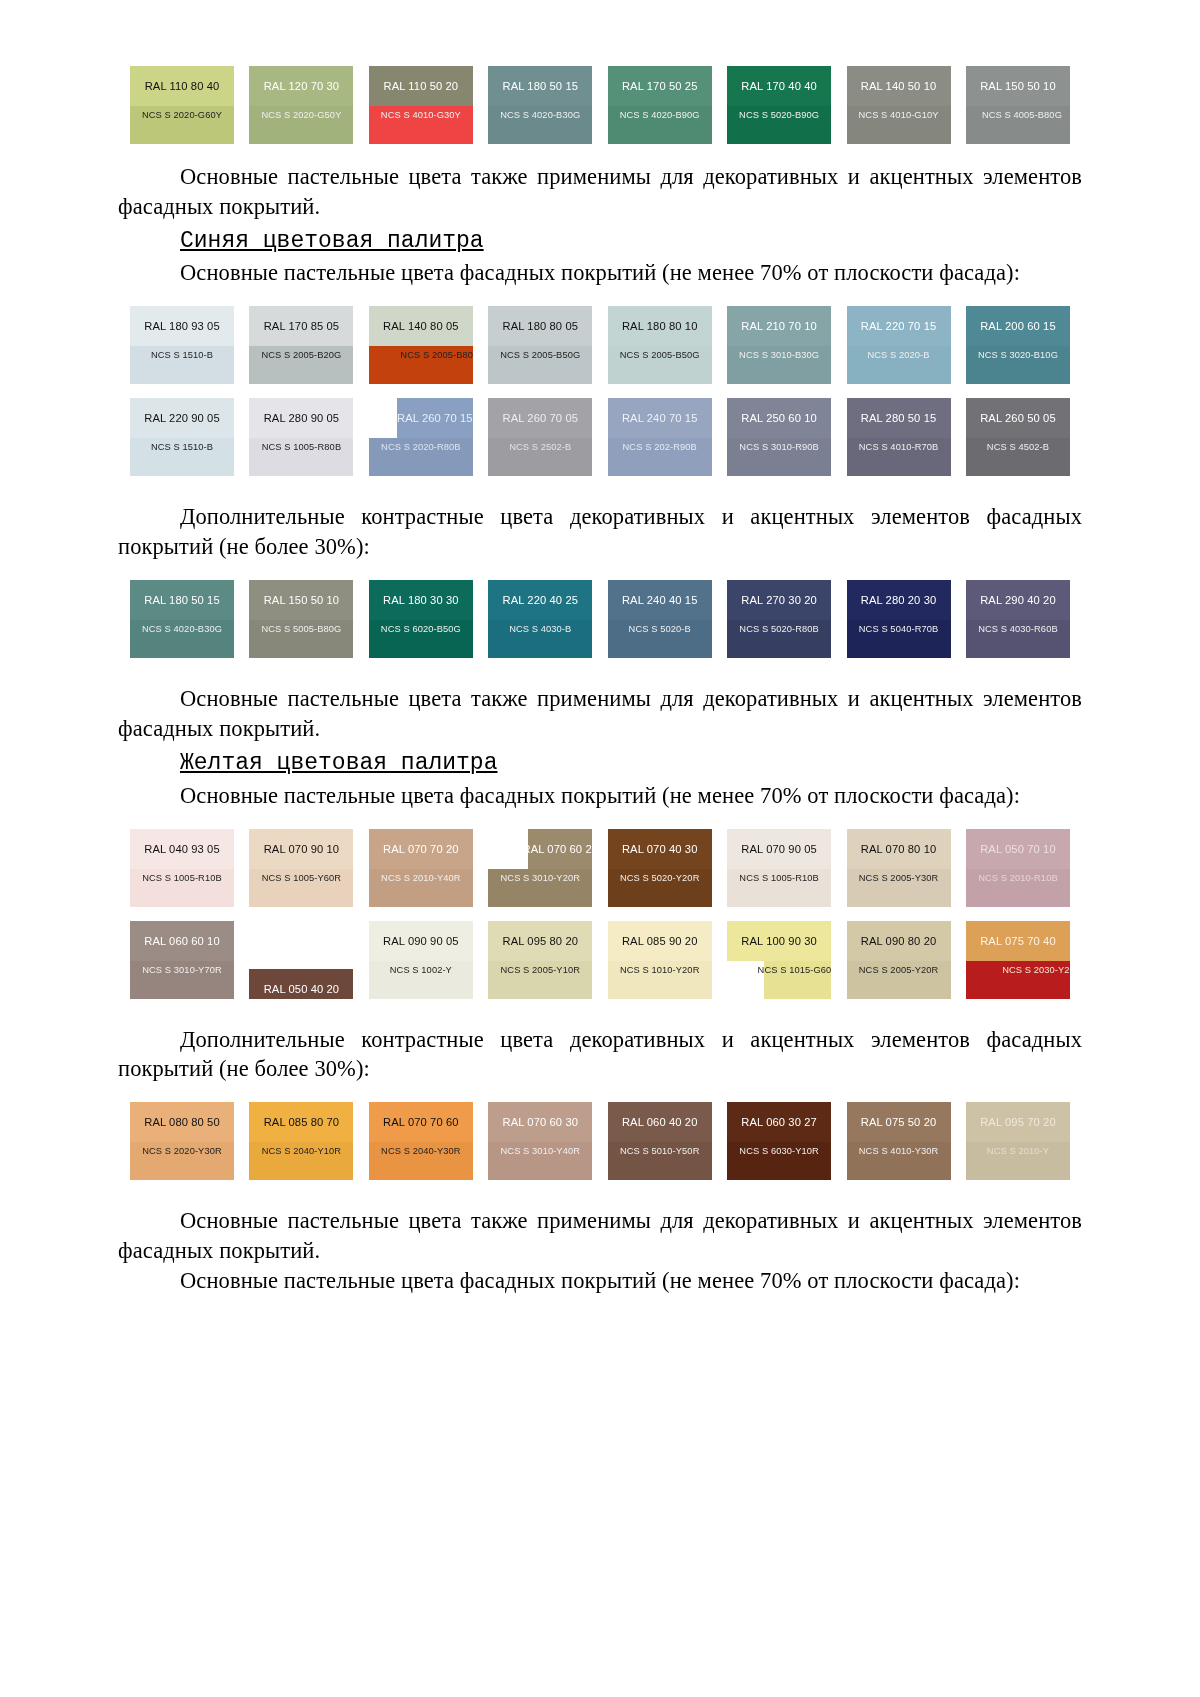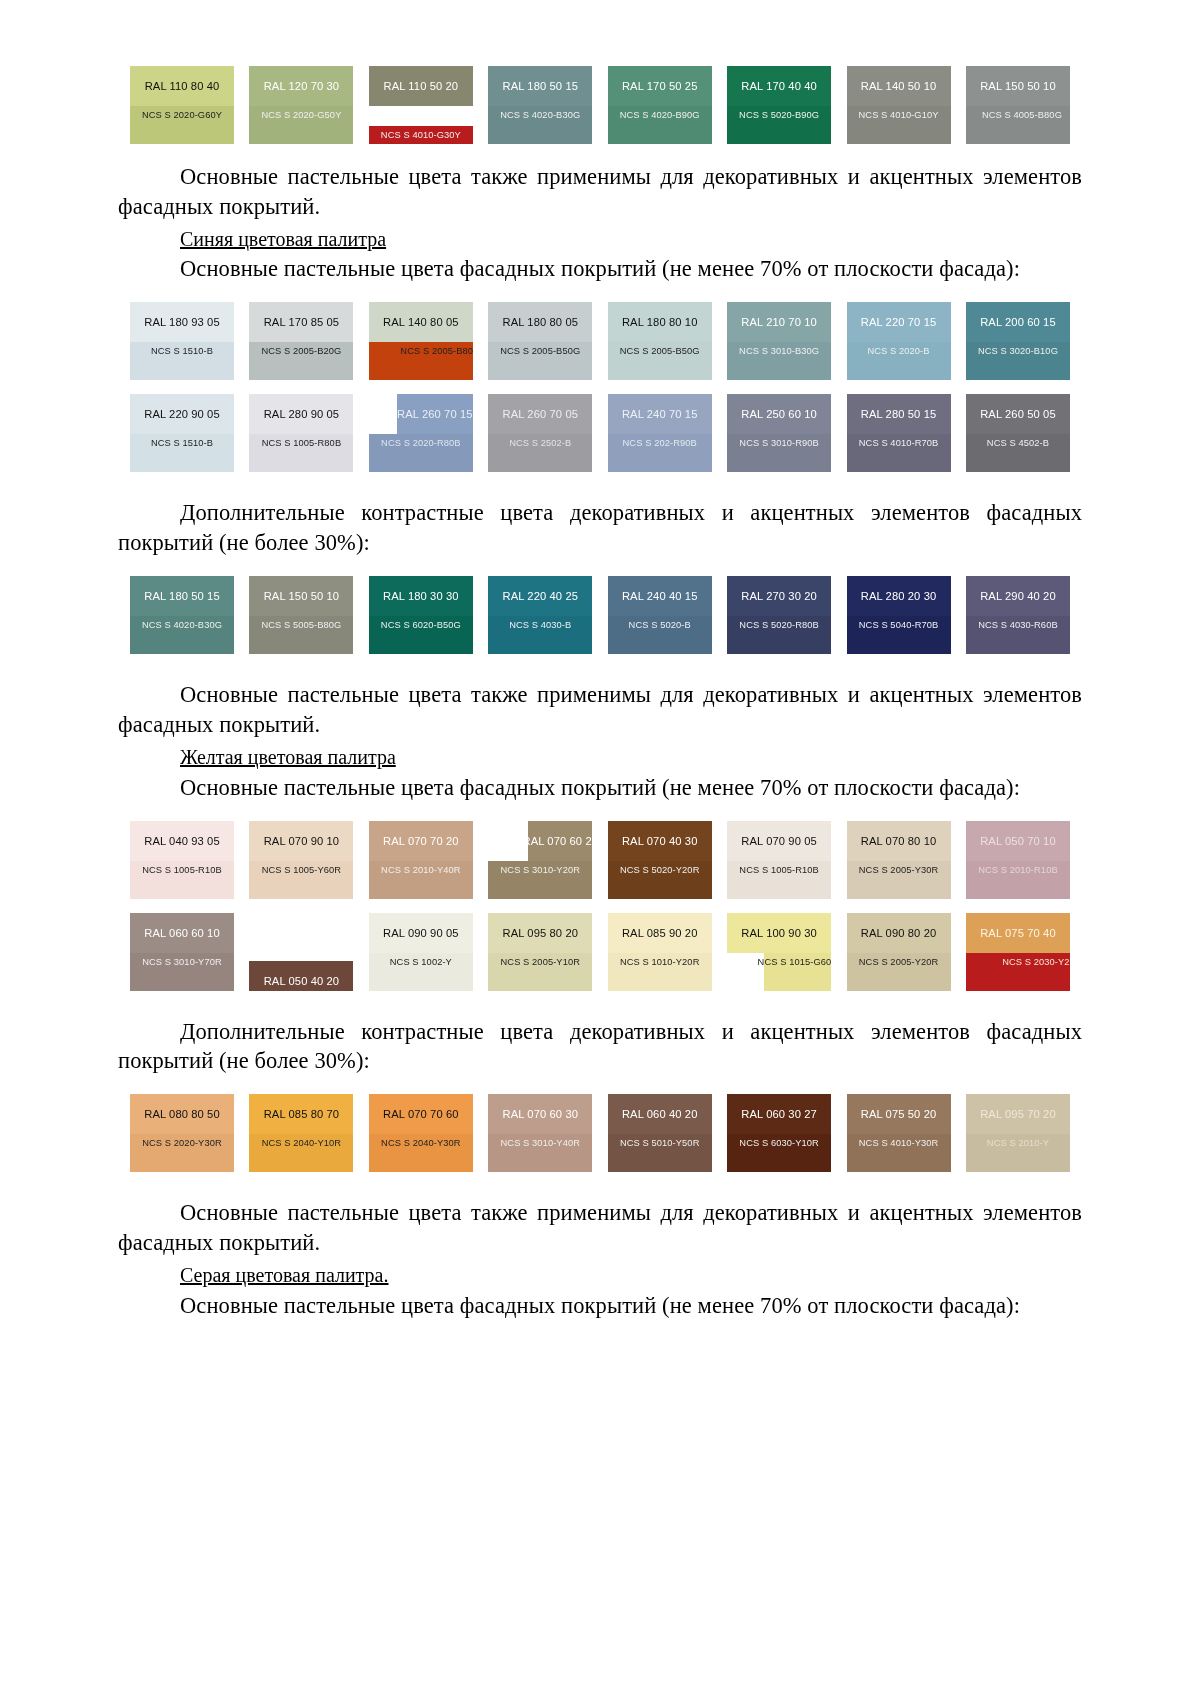--- a/index.html
+++ b/index.html
@@ -24,24 +24,25 @@
   }
   .para {
     font-size: 22.5px;
     line-height: 1.33;
     text-align: justify;
     text-indent: 62px;
     margin: 0 0 0 0;
     letter-spacing: 0.1px;
   }
   .heading {
-    font-size: 20px;
+    font-size: 23px;
     line-height: 1.33;
     text-indent: 62px;
     margin: 4px 0 2px 0;
+    font-family: Liberation Mono, monospace;
   }
   .heading span.u {
     text-decoration: underline;
   }
   .spacer-md { height: 18px; }
   .spacer-lg { height: 26px; }
 
   
   .swatch-row {
     display: flex;
@@ -95,21 +96,21 @@
         <div class="swatch">
           <div class="top" style="background: rgb(204, 212, 135); color: rgb(17, 17, 17);">RAL 110 80 40</div>
           <div class="bot" style="background: rgb(189, 199, 122); color: rgb(34, 34, 34);">NCS S 2020-G60Y</div>
         </div>
         <div class="swatch">
           <div class="top" style="background: rgb(168, 184, 130); color: rgb(255, 255, 255);">RAL 120 70 30</div>
           <div class="bot" style="background: rgb(162, 178, 124); color: rgb(240, 240, 240);">NCS S 2020-G50Y</div>
         </div>
         <div class="swatch">
           <div class="top" style="background: rgb(135, 135, 111); color: rgb(255, 255, 255);">RAL 110 50 20</div>
-          <div class="bot" style="background: #b91c1c; color: rgb(240, 240, 240); margin-top: 20px;">NCS S 4010-G30Y</div>
+          <div class="bot" style="background: #ef4444; color: rgb(240, 240, 240);">NCS S 4010-G30Y</div>
         </div>
         <div class="swatch">
           <div class="top" style="background: rgb(111, 143, 144); color: rgb(255, 255, 255);">RAL 180 50 15</div>
           <div class="bot" style="background: rgb(106, 138, 139); color: rgb(240, 240, 240);">NCS S 4020-B30G</div>
         </div>
         <div class="swatch">
           <div class="top" style="background: rgb(85, 144, 120); color: rgb(255, 255, 255);">RAL 170 50 25</div>
           <div class="bot" style="background: rgb(79, 138, 114); color: rgb(240, 240, 240);">NCS S 4020-B90G</div>
         </div>
         <div class="swatch">
@@ -372,17 +373,16 @@
           <div class="top" style="background: rgb(205, 194, 166); color: rgb(239, 233, 218);">RAL 095 70 20</div>
           <div class="bot" style="background: rgb(199, 188, 159); color: rgb(230, 223, 205);">NCS S 2010-Y</div>
         </div>
       </div>
   </div>
 
   <div class="spacer-lg"></div>
 
   <p class="para">Основные пастельные цвета также применимы для декоративных и акцентных элементов фасадных покрытий.</p>
 
-  <div class="heading"><span class="u">Серая цветовая палитра.</span></div>
 
   <p class="para">Основные пастельные цвета фасадных покрытий (не менее 70% от плоскости фасада):</p>
 
 </div>
 
 </body></html>

